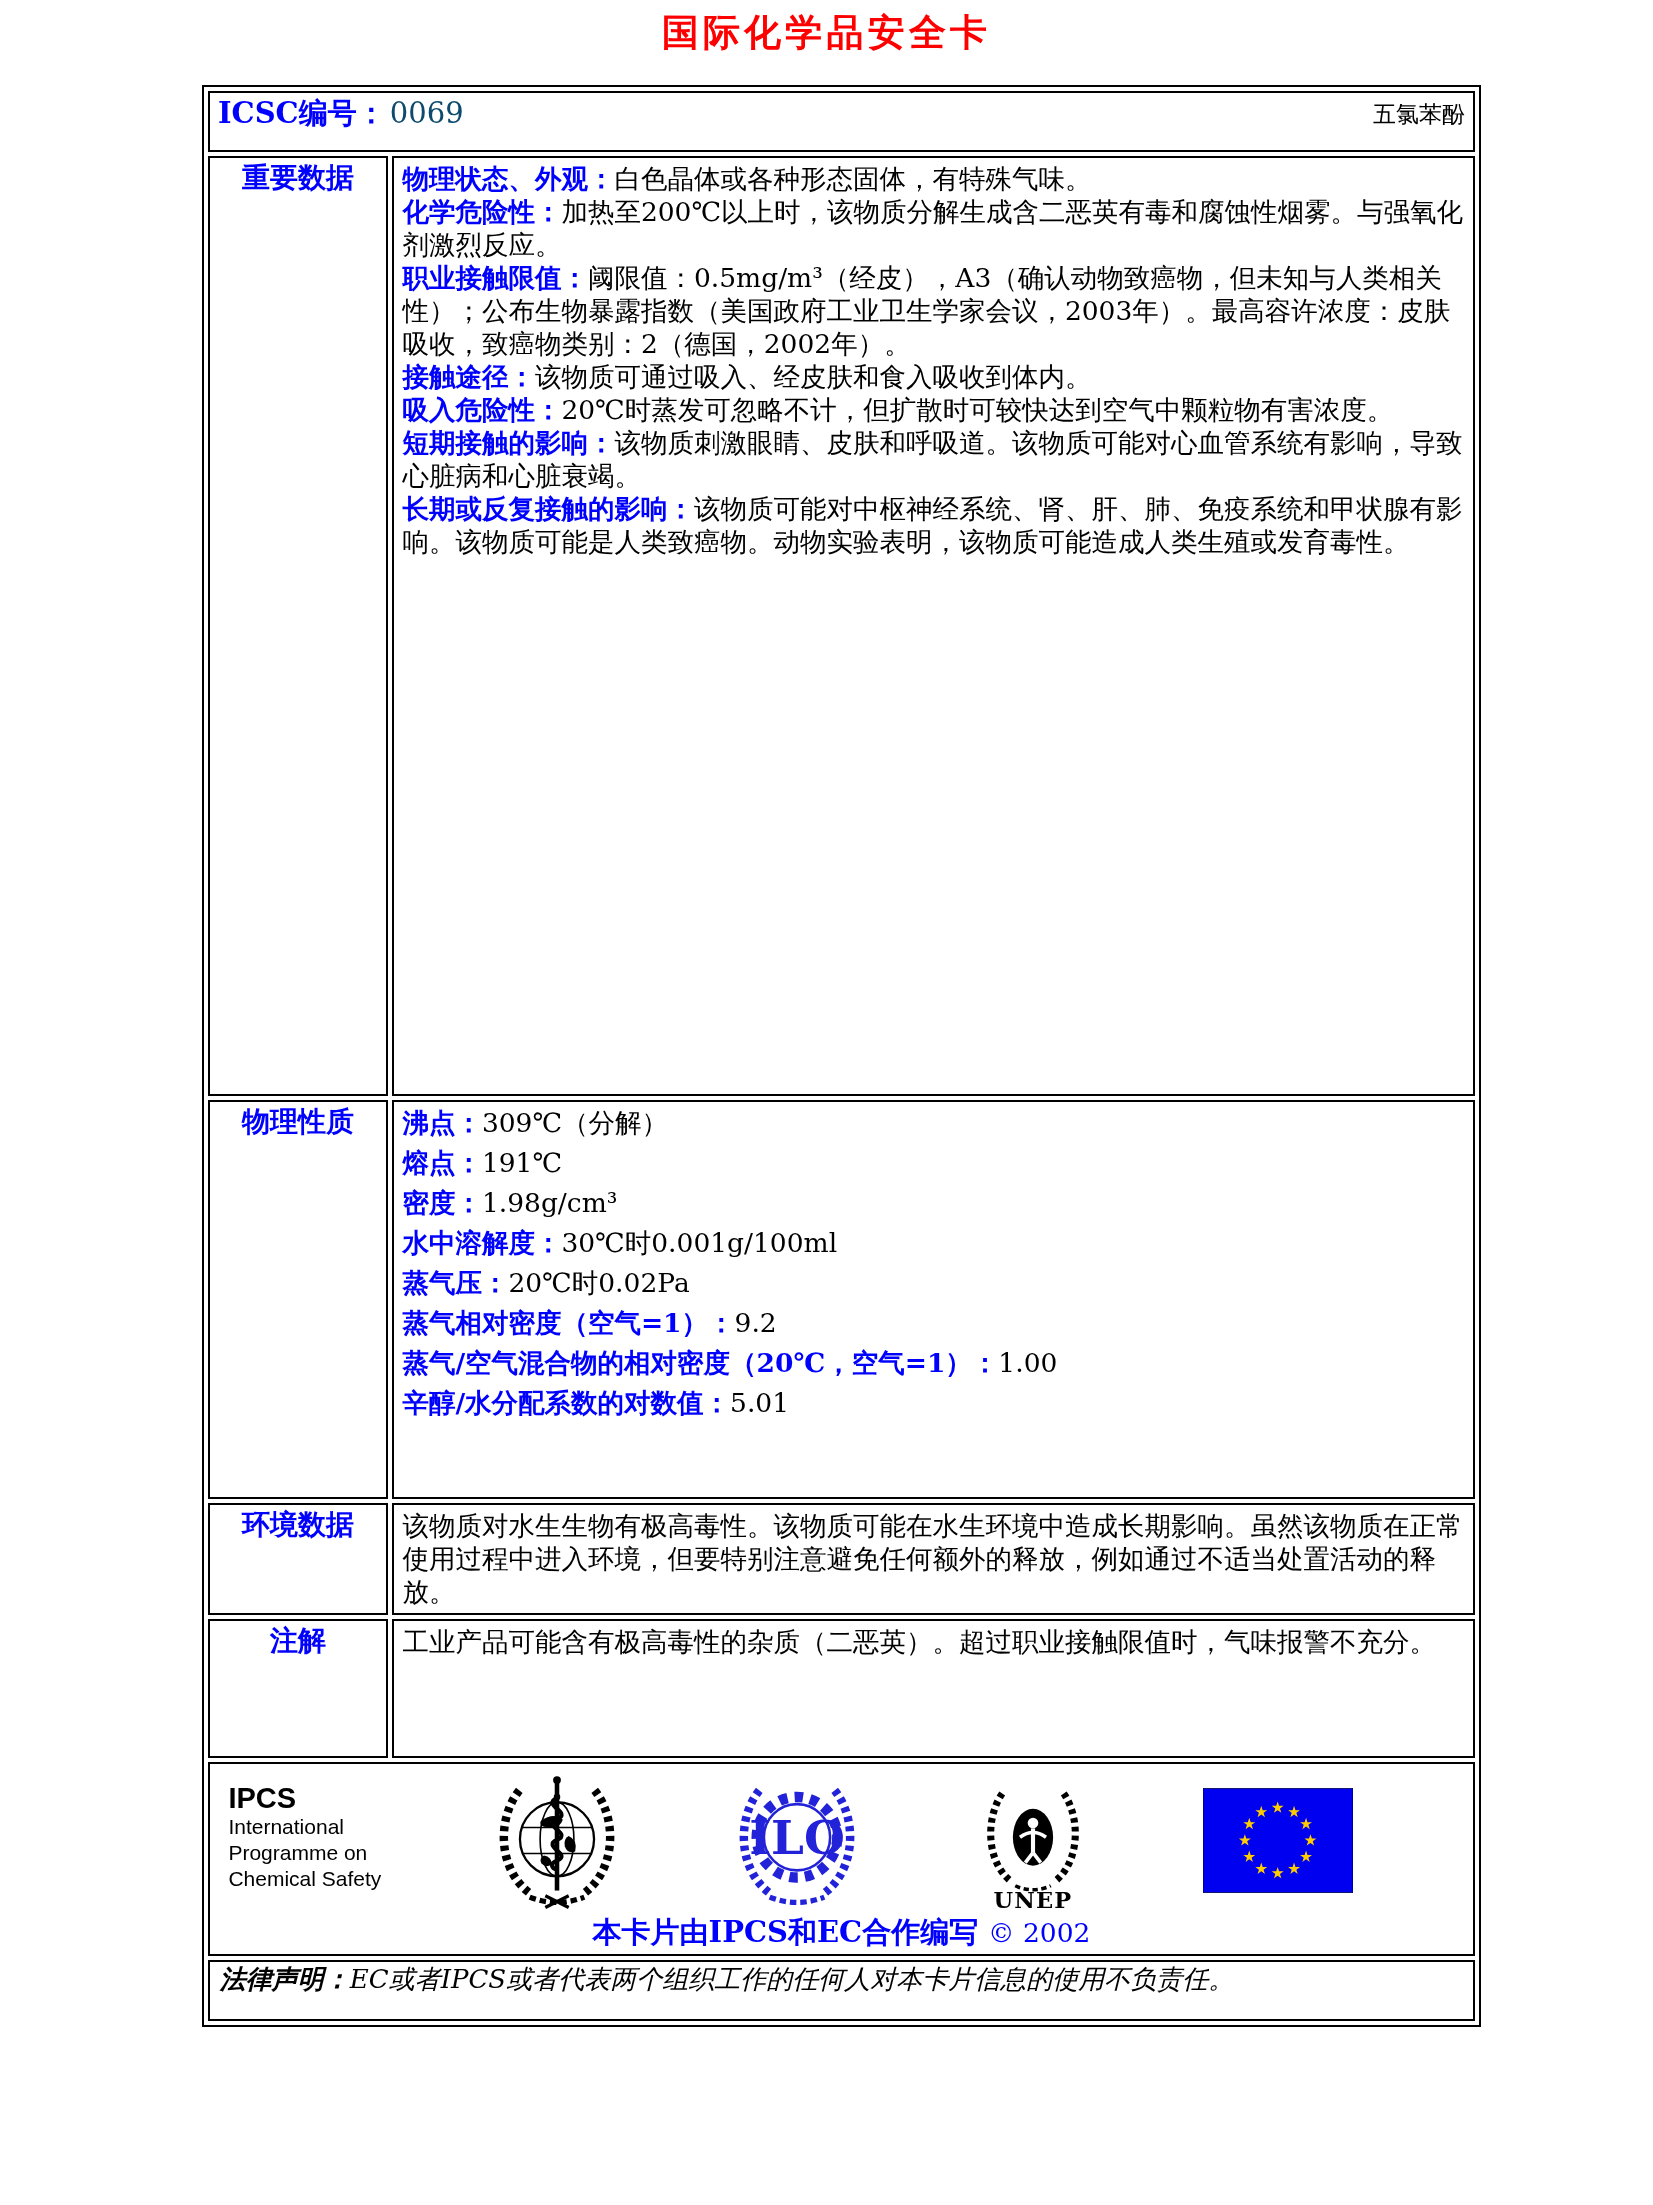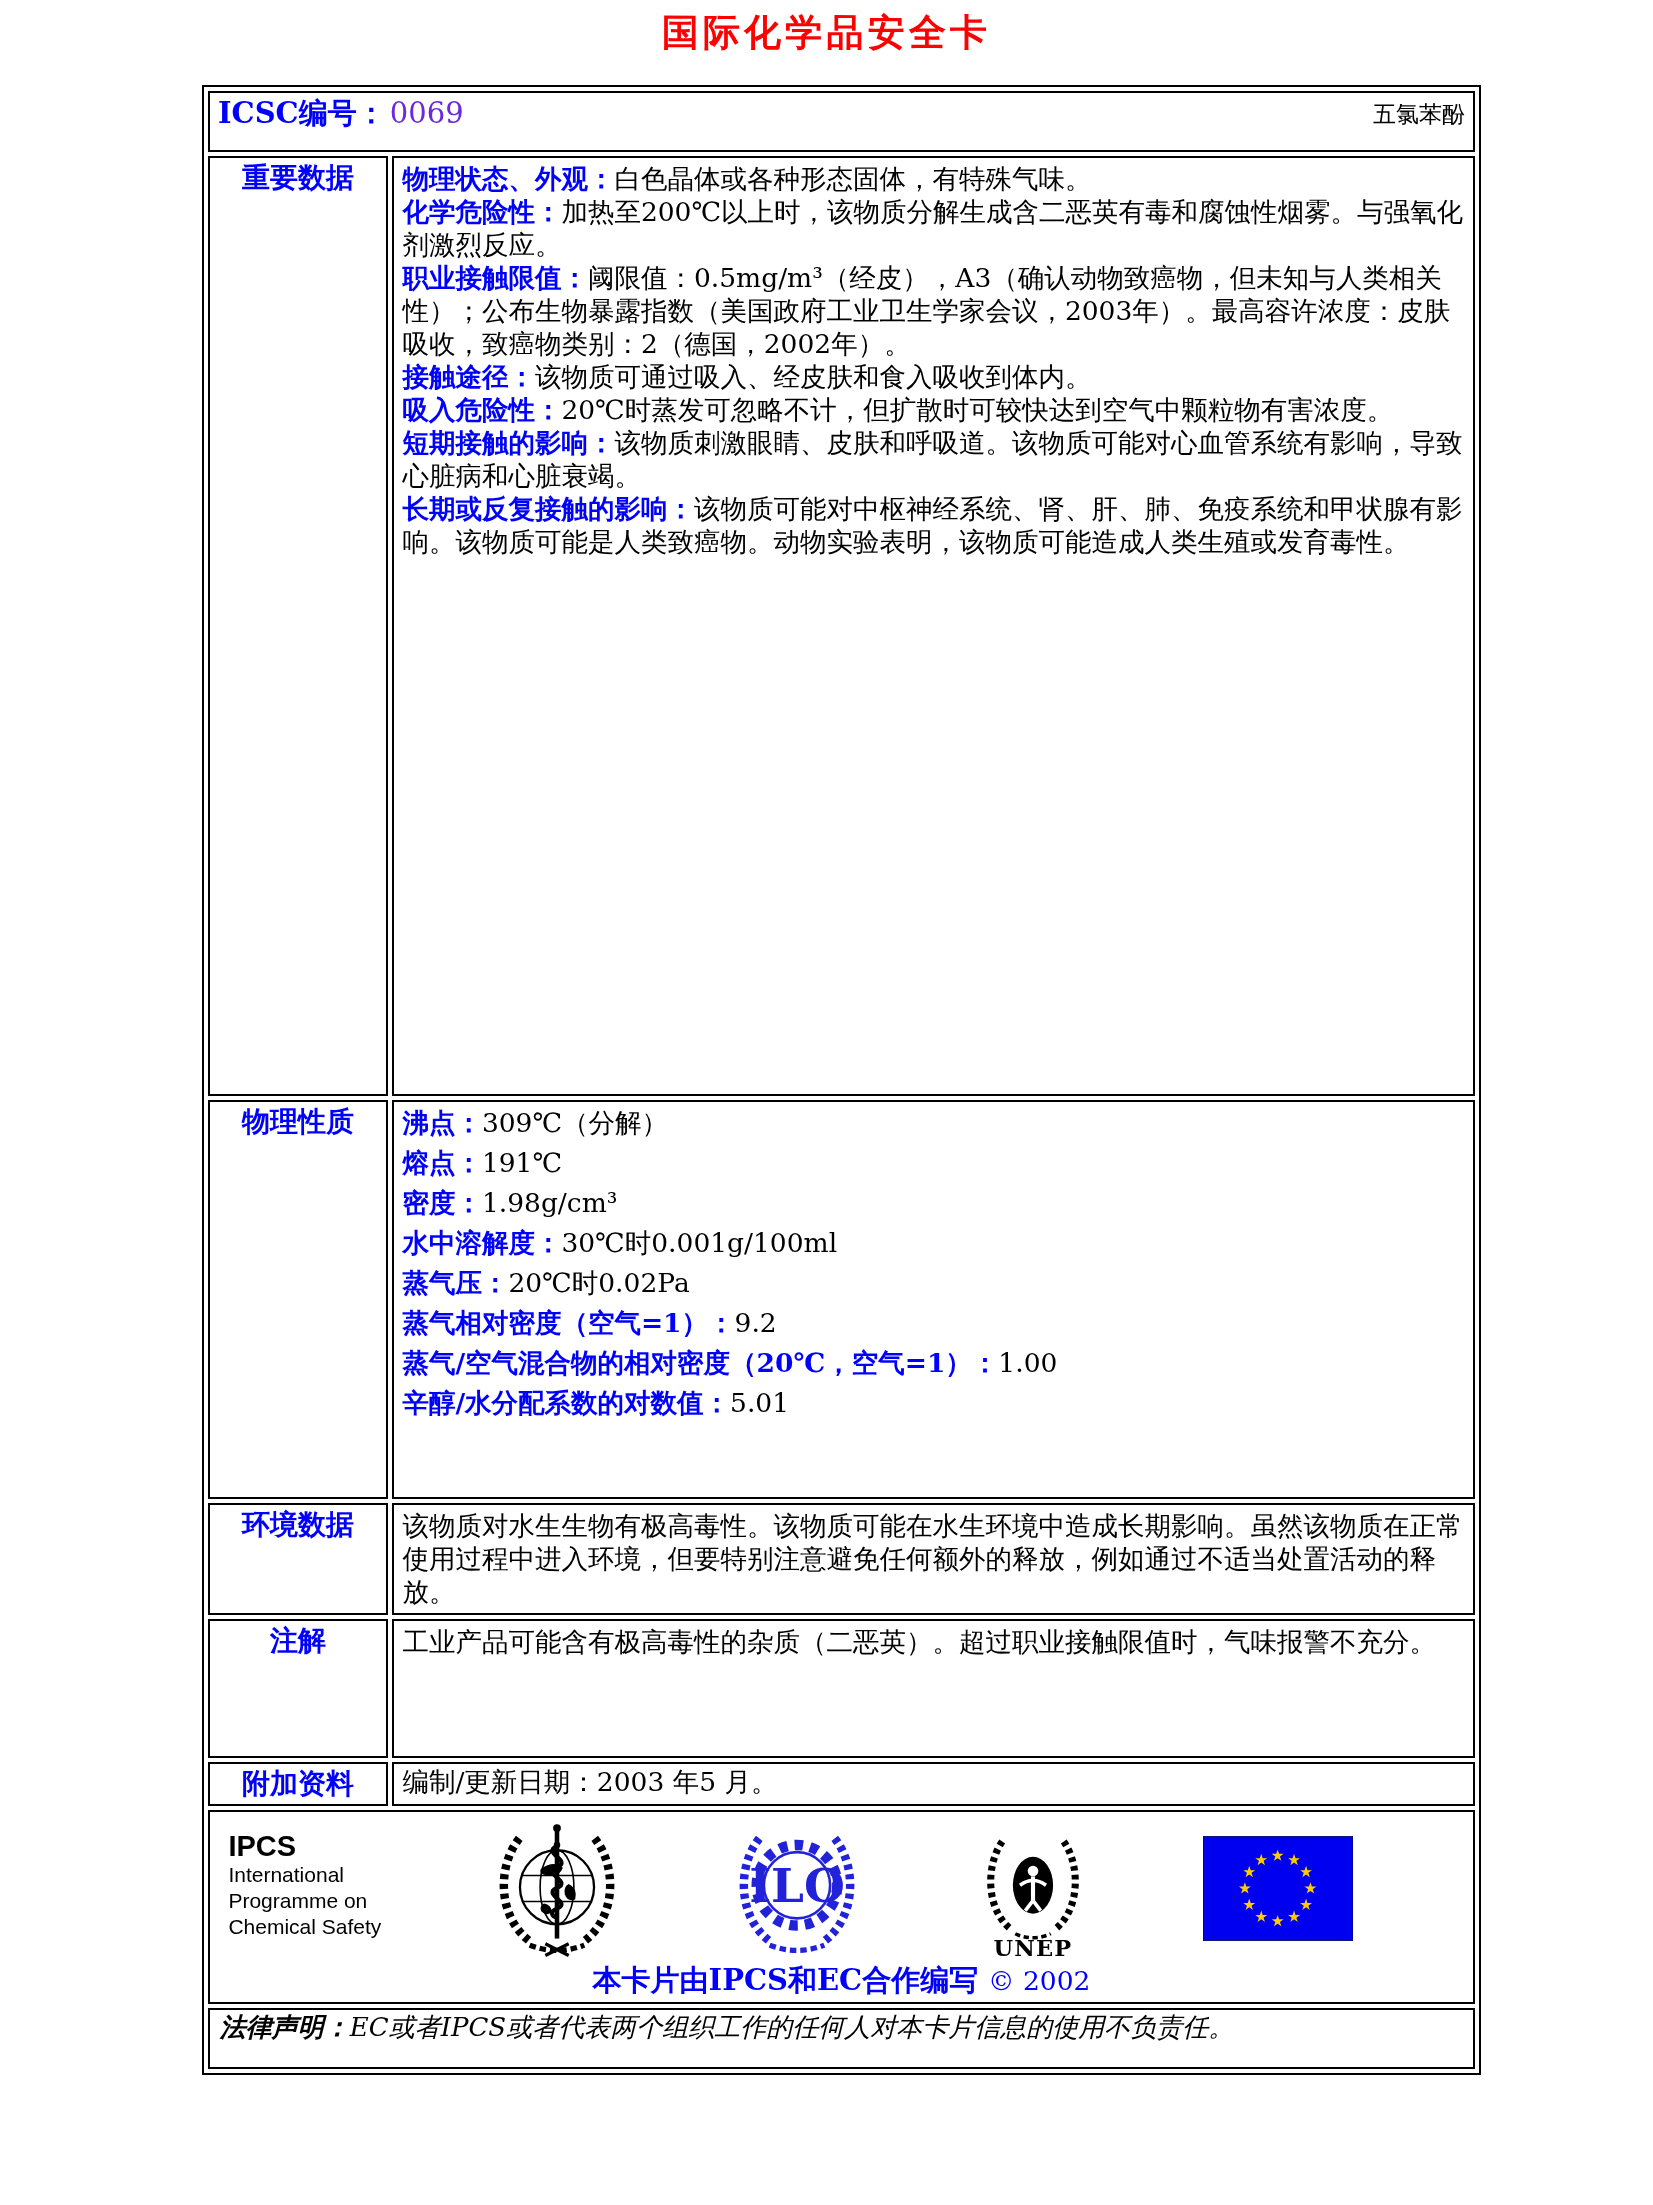--- a/index.html
+++ b/index.html
@@ -29,21 +29,21 @@
   td.h-header { height:61px; vertical-align:middle; }
   td.h-important { height:940px; }
   td.h-physical { height:399px; }
   td.h-env { height:112px; }
   td.h-notes { height:139px; }
   td.h-add { height:36px; }
   td.h-logos { height:190px; vertical-align:top; }
   td.h-legal { height:61px; vertical-align:middle; font-size:26px; padding:0 9.8px;font-style:italic; }
 
   .hdr-flex { display:flex; justify-content:space-between; align-items:center; padding:0 7px; font-size:29px; }
-  .hdr-left .num { color:#6d28d9; font-weight:normal; margin-left:4.2px; }
+  .hdr-left .num { color:#0c4a6e; font-weight:normal; margin-left:4.2px; }
   .hdr-right { font-size:23px;margin-left:12px; }
 
   p.para { margin:0; }
   p.prop { margin:0 0 7px 0; }
 
   .logo-row { display:flex; align-items:center; justify-content:space-between; padding:5.6px 119px 0 17.4px; }
   .ipcs-block { font-family:"Liberation Sans","DejaVu Sans",sans-serif; align-self:flex-start; padding-top:11px; }
   .ipcs-acronym { font-size:29px; font-weight:bold; line-height:32px; }
   .ipcs-line { font-size:21px; line-height:26px; }
   .unep-wrap { text-align:center; }
@@ -114,26 +114,20 @@
         </td>
       </tr>
 
       <tr>
         <td class="rowlabel h-notes">注解</td>
         <td class="content h-notes">
           <p class="para">工业产品可能含有极高毒性的杂质（二恶英）。超过职业接触限值时，气味报警不充分。</p>
         </td>
       </tr>
 
-      <tr>
-        <td class="rowlabel h-add">附加资料</td>
-        <td class="content h-add" style="padding-top:1.4px;">
-          <p class="para"><span>编制/更新日期：</span><span>2003 年5 月。</span></p>
-        </td>
-      </tr>
 
       <tr>
         <td colspan="2" class="h-logos">
           <div class="logo-row">
             <div class="ipcs-block">
               <div class="ipcs-acronym">IPCS</div>
               <div class="ipcs-line">International</div>
               <div class="ipcs-line">Programme on</div>
               <div class="ipcs-line">Chemical Safety</div>
             </div>

